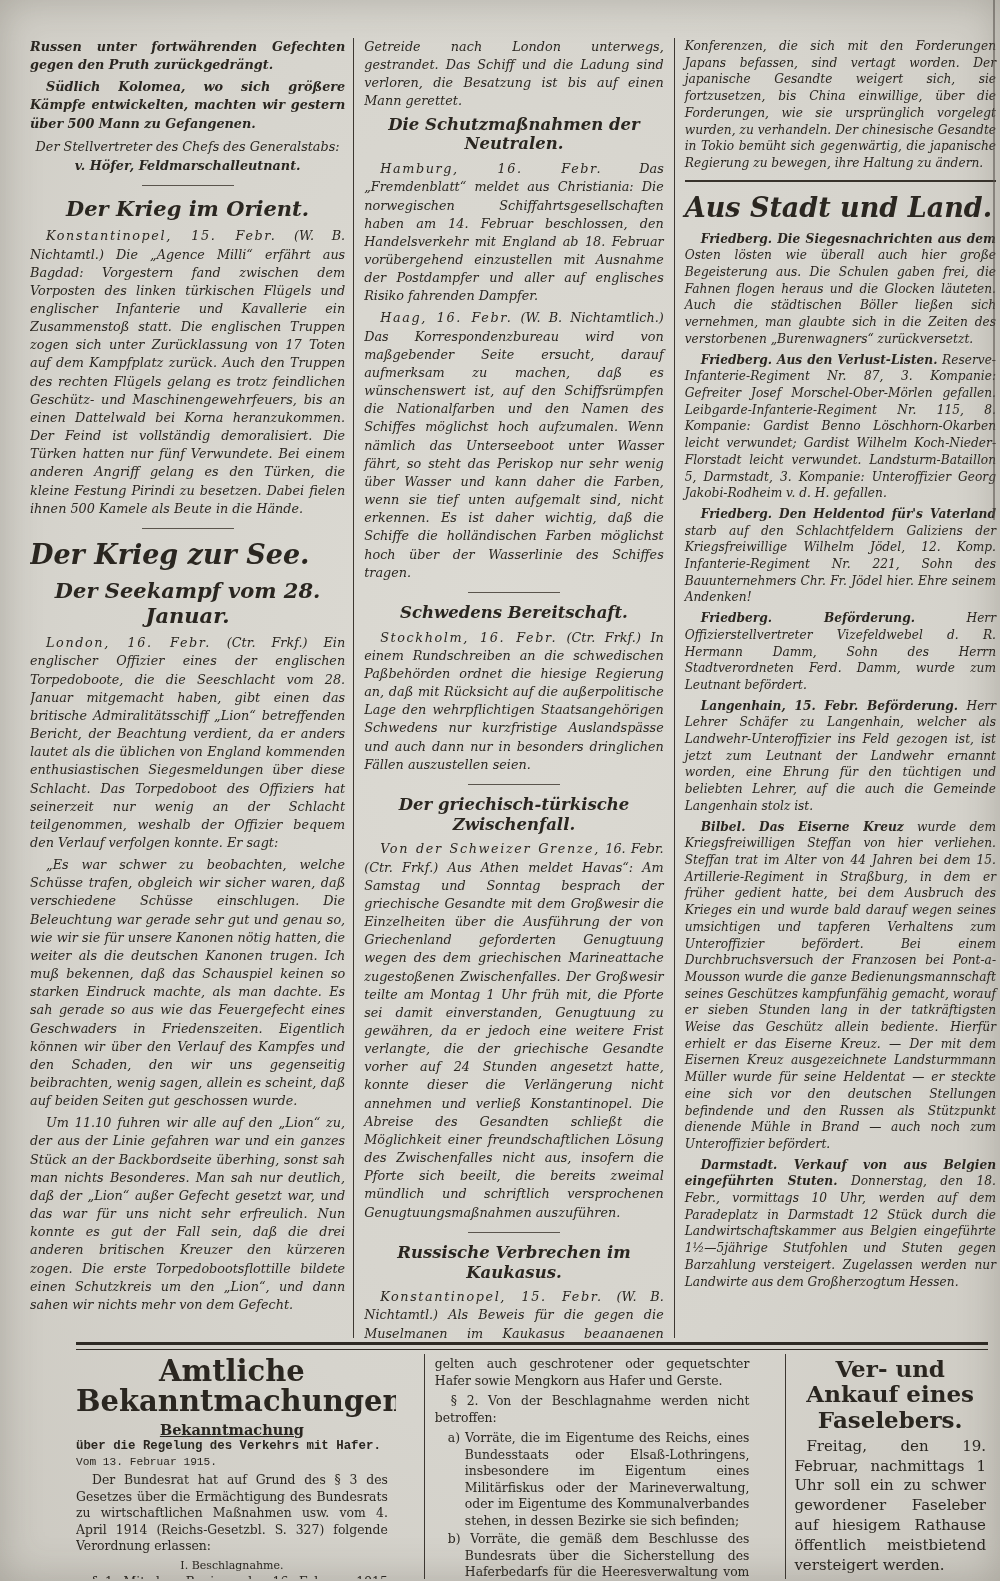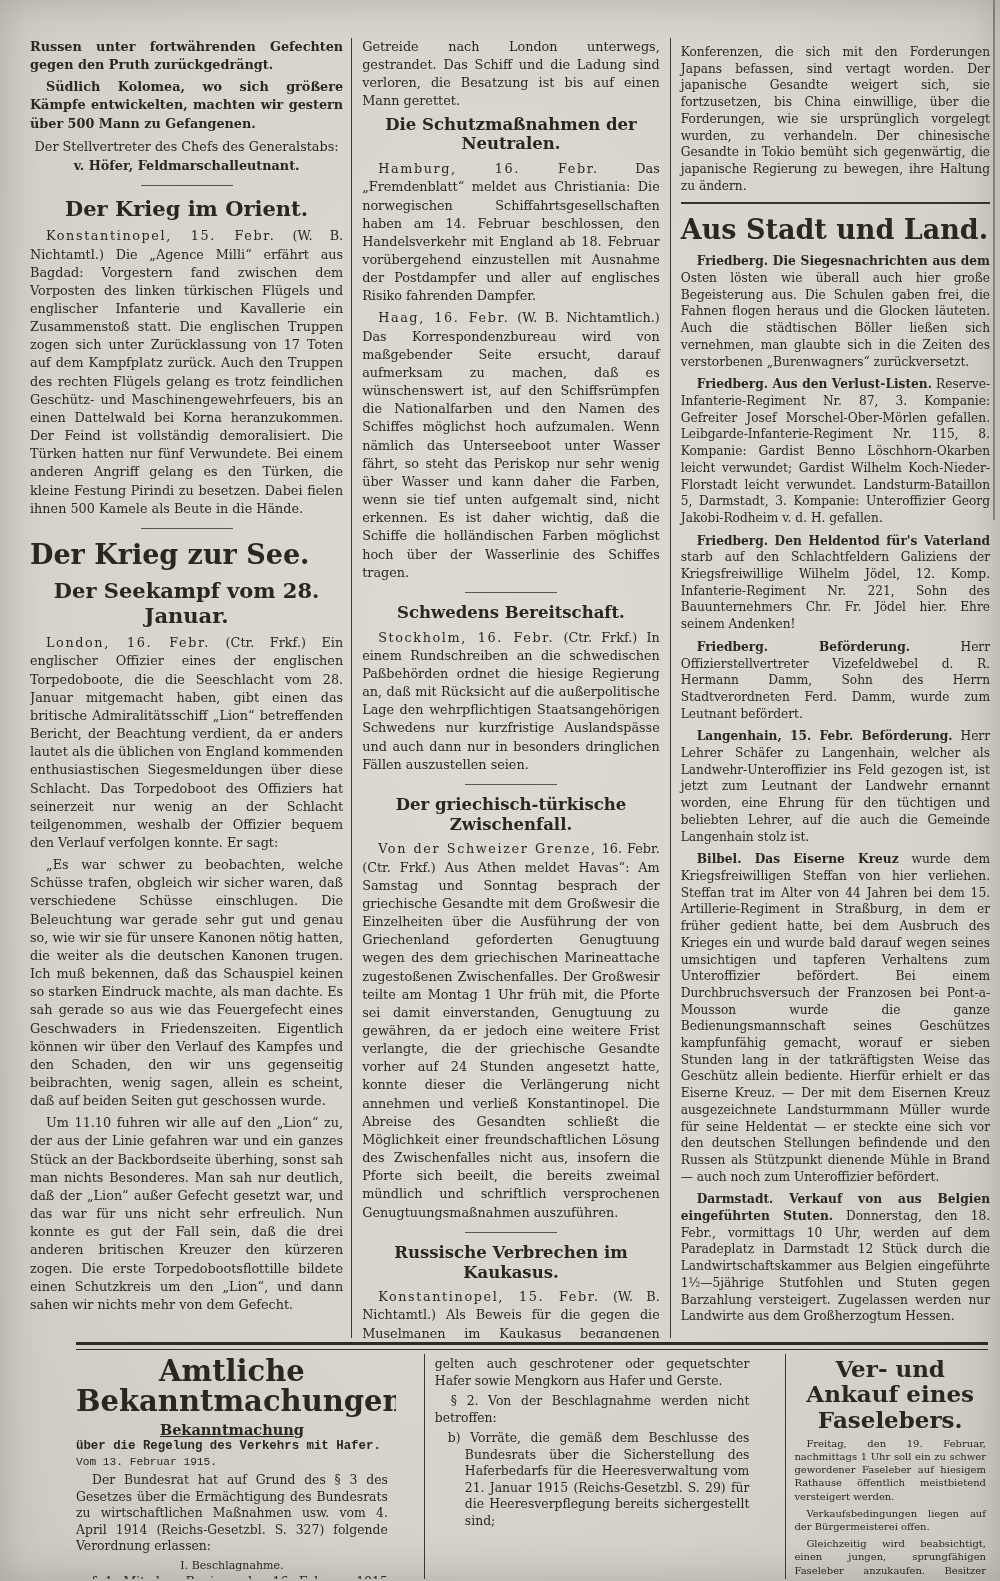--- a/index.html
+++ b/index.html
@@ -5,29 +5,29 @@
   html,body{margin:0;padding:0;background:#9a968e;}
   #page{
     position:relative;width:1000px;height:1581px;margin:0 auto;
     background:#d8d6cf;
     background-image:radial-gradient(ellipse at 50% 40%, #dcdad3 0%, #d6d4cd 60%, #ccc9c1 100%);
     box-shadow:inset 0 0 40px rgba(60,55,45,.25);
     color:#2a2620;font-family:"DejaVu Serif", serif;overflow:hidden;
   }
   .scan-edge{position:absolute;right:5px;top:0;width:2px;height:520px;background:#55504a;opacity:.55;}
   
-  #top{display:flex;padding:38px 6px 0 30px;height:1300px;overflow:hidden;}
+  #top{display:flex;padding:38px 0 0 30px;height:1300px;overflow:hidden;font-style:italic;}
   .col{overflow:hidden;}
   .c1{width:322px;padding-right:8px;}
   .c2{width:306px;border-left:1.5px solid #3c3731;padding:0 10px;}
   .c3{width:318px;border-left:1.5px solid #3c3731;padding:0 4px 0 10px;}
   .p,.p0{font-size:12.8px;line-height:1.42;text-align:justify;margin:0 0 4px 0;}
   .p{text-indent:16px;}
   .p0{text-indent:0;}
-  .c3 .p,.c3 .p0{font-size:12.2px;line-height:1.37;margin-top:6px;}
+  .c3 .p,.c3 .p0{font-size:12.2px;line-height:1.37;}
   .bld{font-weight:700;}
   .dl{letter-spacing:1.6px;}
   .ctr{text-align:center;font-size:12.8px;line-height:1.5;margin:0;}
   .h-md{font-weight:700;text-align:center;font-size:16.5px;margin:0 0 6px 0;line-height:1.2;}
   .h-lg{font-weight:700;text-align:center;font-size:21px;margin:8px 0 6px 0;line-height:1.2;}
   .h-xl{font-weight:700;text-align:left;font-size:27px;margin:10px 0 8px 0;line-height:1.15;}
   .divider{width:92px;border-top:1.2px solid #5a544c;margin:10px auto;}
   .rule{border-top:2px solid #37322b;margin:8px 0;}
   
   .dblrule{margin:4px 12px 0 76px;border-top:3px solid #2e2a24;border-bottom:1.6px solid #2e2a24;height:4px;}
@@ -36,21 +36,21 @@
   .bb{width:348px;border-left:1.6px solid #3c3731;padding:2px 8px 0 10px;overflow:hidden;}
   .bc{width:212px;border-left:1.6px solid #3c3731;padding:0 2px 0 8px;overflow:hidden;}
   .ba .p,.ba .p0,.bb .p,.bb .p0{font-size:12.4px;line-height:1.33;}
   .h-announce{font-weight:700;text-align:center;font-size:29px;margin:2px 0 4px 0;line-height:1.05;}
   .h-bek{font-weight:700;text-align:center;font-size:14.5px;margin:2px 0 0 0;text-decoration:underline;}
   .lawline{font-size:12.4px;line-height:1.3;margin:0 0 2px 0;font-family:Liberation Mono, monospace;}
   .lawline .dt{font-size:11.2px;}
   .ctr2{text-align:center;font-size:11px;margin:2px 0;}
   .hang{font-size:12.4px;line-height:1.33;text-align:justify;padding-left:30px;text-indent:-17px;margin:0 0 2px 0;}
   .h-fasel{font-weight:700;text-align:center;font-size:23px;line-height:1.1;margin:2px 0 5px 0;}
-  .bc .p,.bc .p0{font-size:10px;line-height:1.32;}
+  .bc .p,.bc .p0{font-size:15px;line-height:1.32;}
   .bc .p{text-indent:12px;}
 </style>
 </head>
 <body>
 
 <div id="page">
   <div class="scan-edge"></div>
 
   <div id="top">
 
@@ -111,20 +111,21 @@
       <div class="h-bek">Bekanntmachung</div>
       <p class="lawline"><span class="bld">über die Regelung des Verkehrs mit Hafer.</span> <span class="dt">Vom 13. Februar 1915.</span></p>
       <p class="p">Der Bundesrat hat auf Grund des § 3 des Gesetzes über die Ermächtigung des Bundesrats zu wirtschaftlichen Maßnahmen usw. vom 4. April 1914 (Reichs-Gesetzbl. S. 327) folgende Verordnung erlassen:</p>
       <div class="ctr2">I. Beschlagnahme.</div>
       <p class="p">§ 1.  Mit dem Beginne des 16. Februar 1915 sind die im Reiche vorhandenen Vorräte an Hafer für das Reich, vertreten durch die Zentralstelle zur Beschaffung der Heeresverpflegung in Berlin, beschlagnahmt. Als Hafer im Sinne dieser Verordnung</p>
     </div>
 
     <div class="bb">
       <p class="p0">gelten auch geschrotener oder gequetschter Hafer sowie Mengkorn aus Hafer und Gerste.</p>
       <p class="p">§ 2.  Von der Beschlagnahme werden nicht betroffen:</p>
+      <div class="hang">a) Vorräte, die im Eigentume des Reichs, eines Bundesstaats oder Elsaß-Lothringens, insbesondere im Eigentum eines Militärfiskus oder der Marineverwaltung, oder im Eigentume des Kommunalverbandes stehen, in dessen Bezirke sie sich befinden;</div>
       <div class="hang">b) Vorräte, die gemäß dem Beschlusse des Bundesrats über die Sicherstellung des Haferbedarfs für die Heeresverwaltung vom 21. Januar 1915 (Reichs-Gesetzbl. S. 29) für die Heeresverpflegung bereits sichergestellt sind;</div>
 
     </div>
 
     <div class="bc">
       <h2 class="h-fasel">Ver- und Ankauf eines Faselebers.</h2>
       <p class="p">Freitag, den 19. Februar, nachmittags 1 Uhr soll ein zu schwer gewordener Faseleber auf hiesigem Rathause öffentlich meistbietend versteigert werden.</p>
       <p class="p">Verkaufsbedingungen liegen auf der Bürgermeisterei offen.</p>
       <p class="p">Gleichzeitig wird beabsichtigt, einen jungen, sprungfähigen Faseleber anzukaufen. Besitzer solcher Tiere können sich bei unterzeichneter Stelle melden.</p>
 

